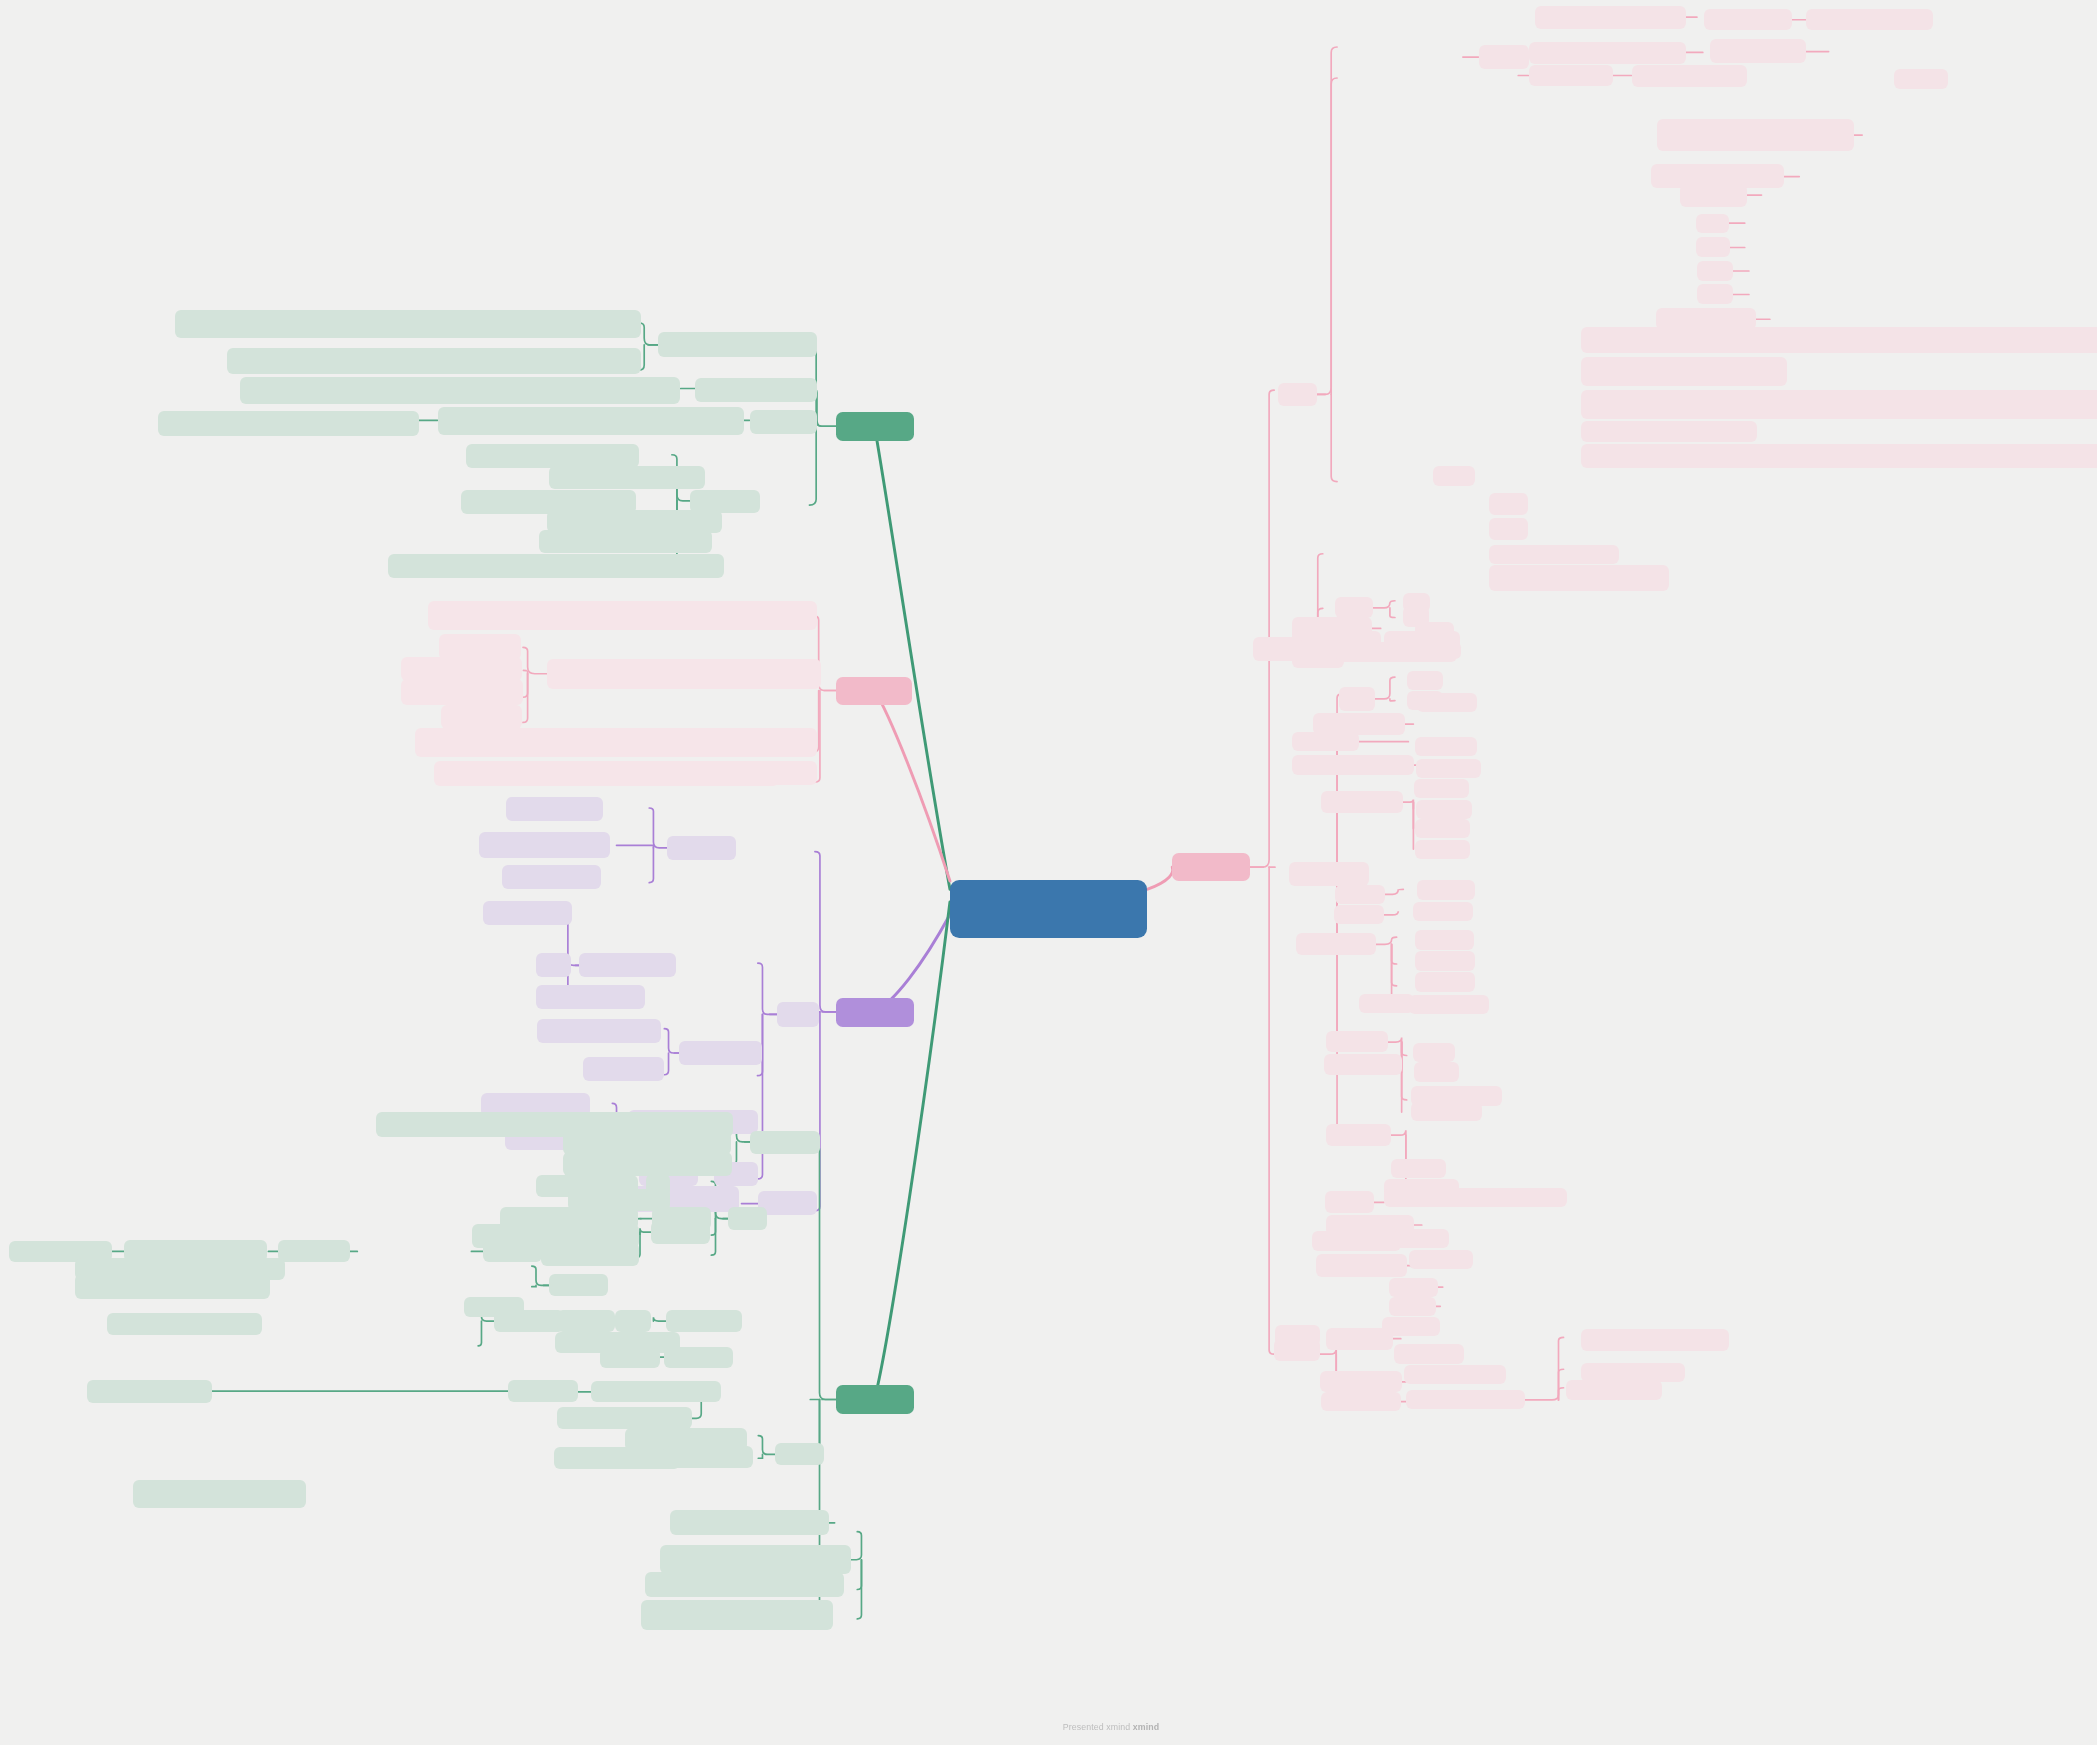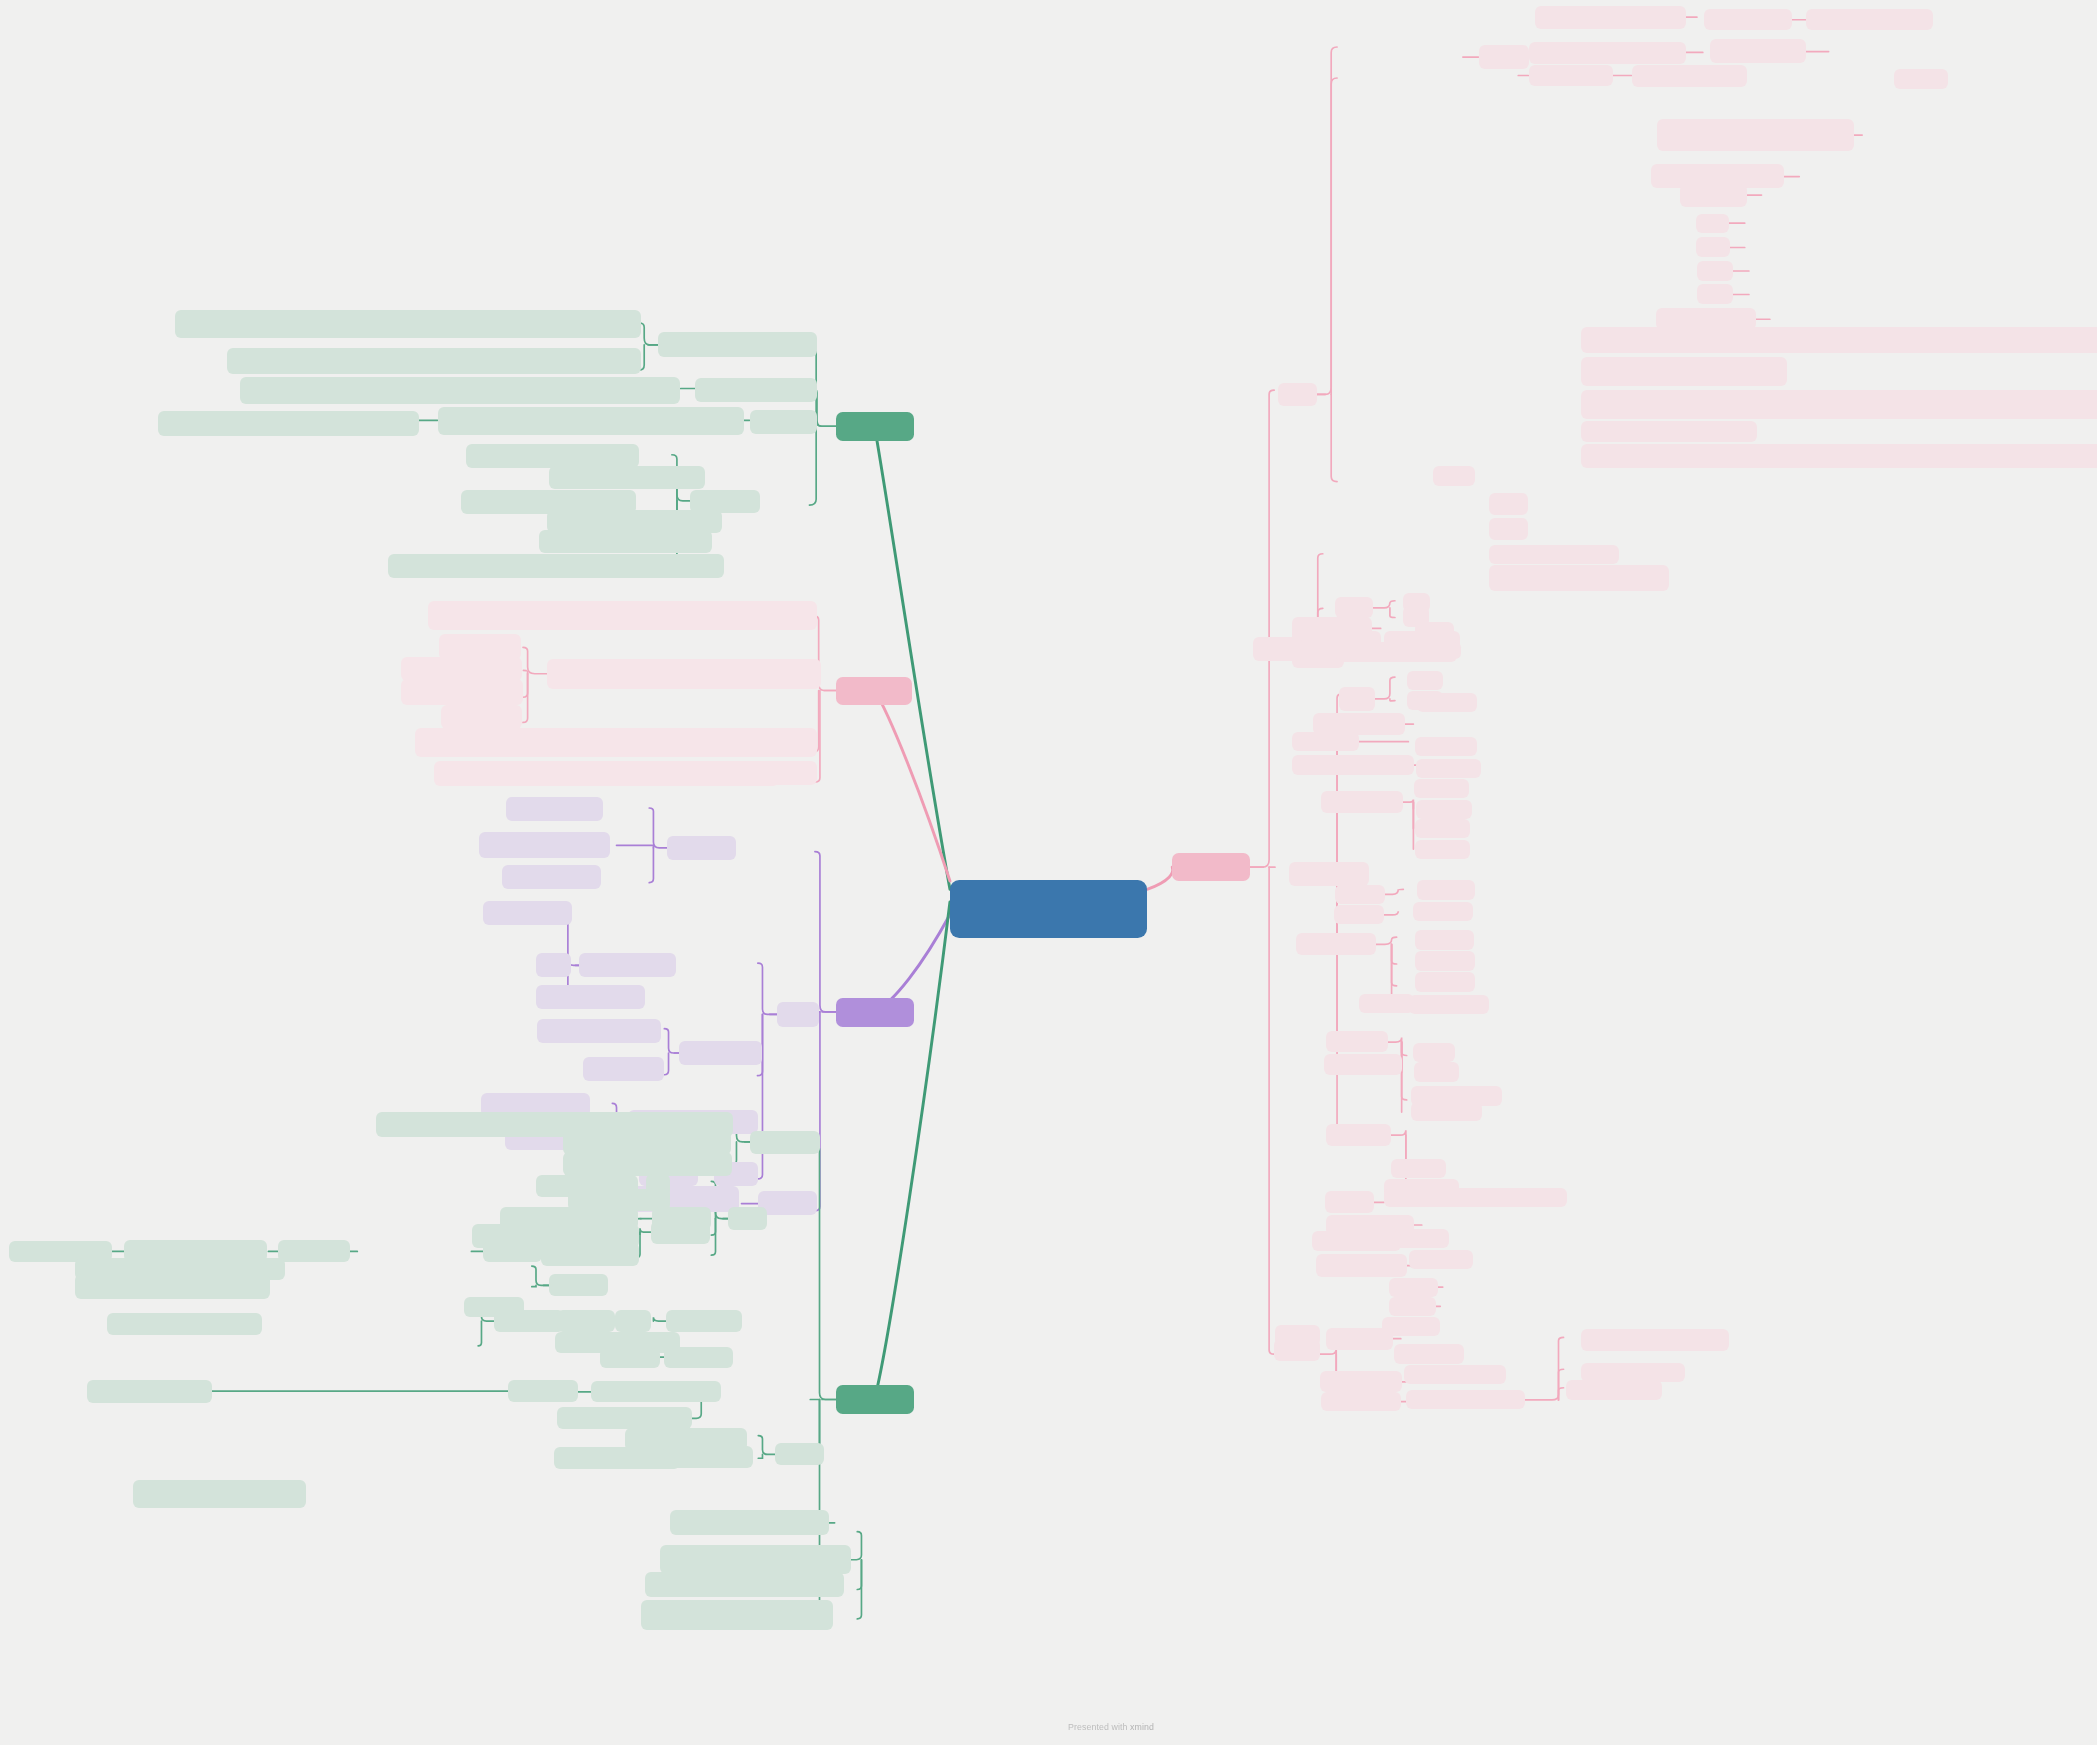--- a/index.html
+++ b/index.html
@@ -47,21 +47,21 @@
   .watermark{
     position:absolute;
     left:0;right:0;
     bottom:14.3px;
     text-align:center;
     font-size:8.8px;
     color:#bdbdbd;
     letter-spacing:0.1px;
     user-select:none;
   }
-  .watermark .brand{font-weight:400;color:#b3b3b3;}
+  .watermark .brand{font-weight:700;color:#b3b3b3;}
 </style>
 </head>
 <body>
 
 <div id="canvas">
 
   <svg id="svg-links" viewBox="0 0 5298 4162" preserveAspectRatio="none">
     <g fill="none" stroke-linecap="round">
 
       <path d="M2265,2120 C2200,1760 2110,1150 2085,1016" stroke="#3f9a76" stroke-width="7"></path>
@@ -465,16 +465,16 @@
       <div class="node c-pink-sub" style="left: 1404px; top: 1365px; width: 102px; height: 19.3px; border-radius: 5.9px;"></div>
       <div class="node c-pink-sub" style="left: 1321px; top: 1392px; width: 80px; height: 19.3px; border-radius: 5.9px;"></div>
       <div class="node c-pink-sub" style="left: 1406px; top: 1390px; width: 119px; height: 19.3px; border-radius: 5.9px;"></div>
       <div class="node c-pink-sub" style="left: 1581px; top: 1329px; width: 148px; height: 22px; border-radius: 5.9px;"></div>
       <div class="node c-pink-sub" style="left: 1581px; top: 1363px; width: 104px; height: 19.3px; border-radius: 5.9px;"></div>
       <div class="node c-pink-sub" style="left: 1566px; top: 1380px; width: 96px; height: 20px; border-radius: 5.9px;"></div>
       <div class="node c-pink-sub" style="left: 1275px; top: 1325px; width: 45px; height: 21px; border-radius: 5.9px;"></div>
     </div>
 
   <div class="watermark">
-    <span>Presented with </span><span class="brand">xmind</span>
+    <span>Presented xmind </span><span class="brand">xmind</span>
   </div>
 </div>
 
 
 </body></html>

